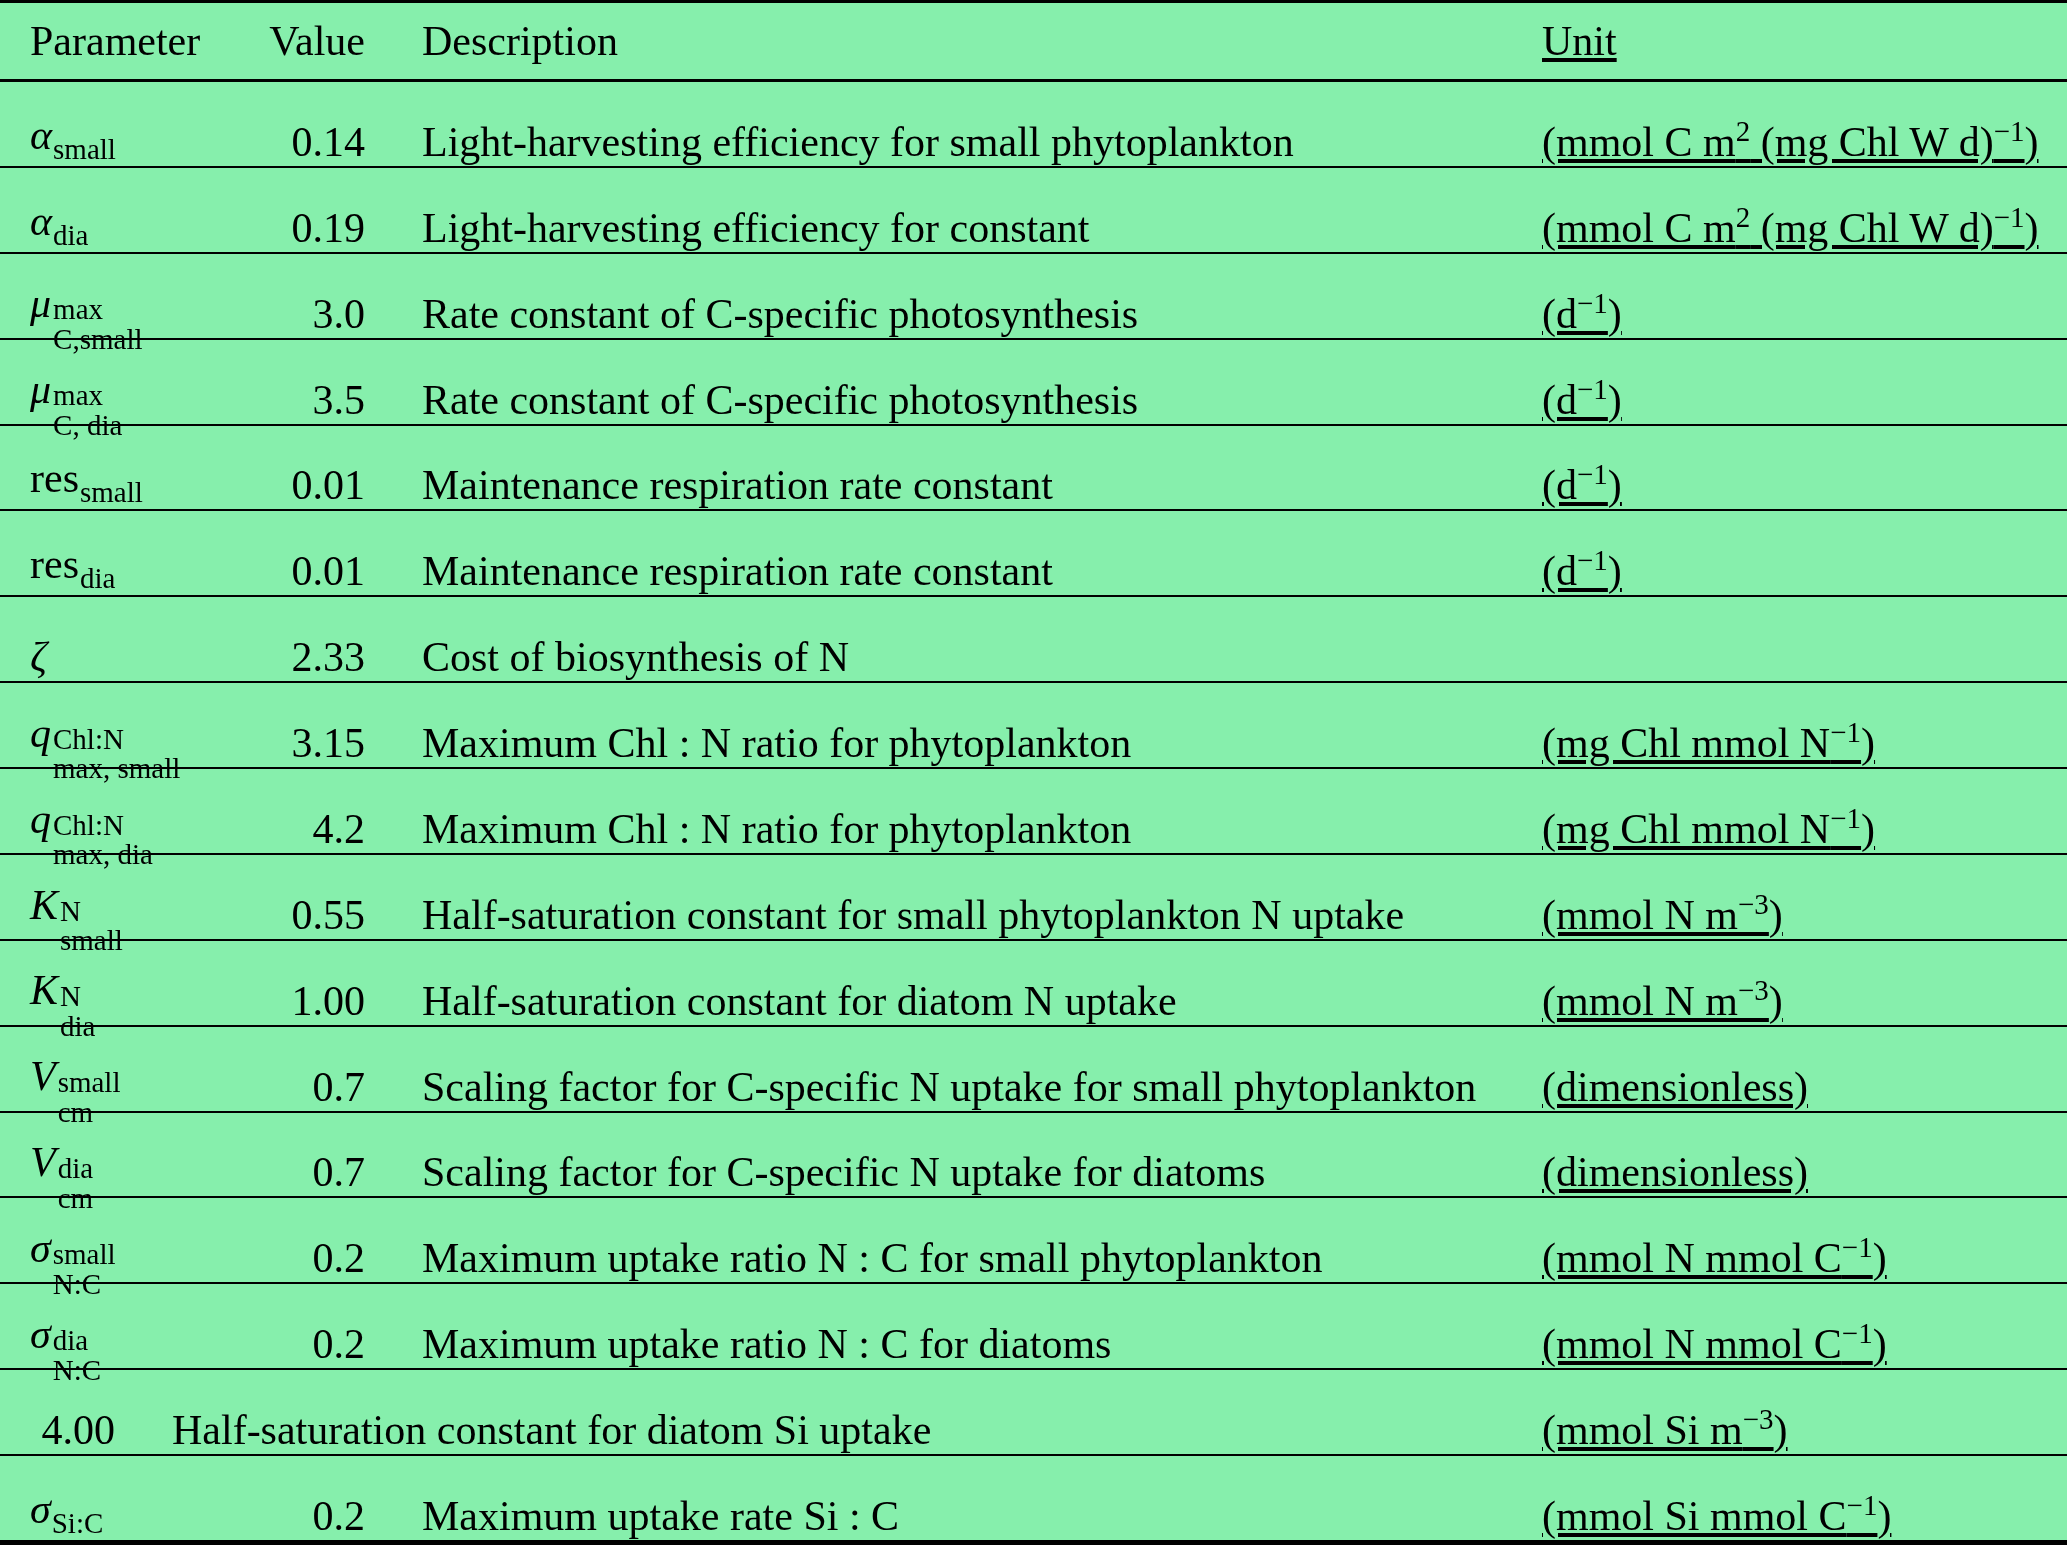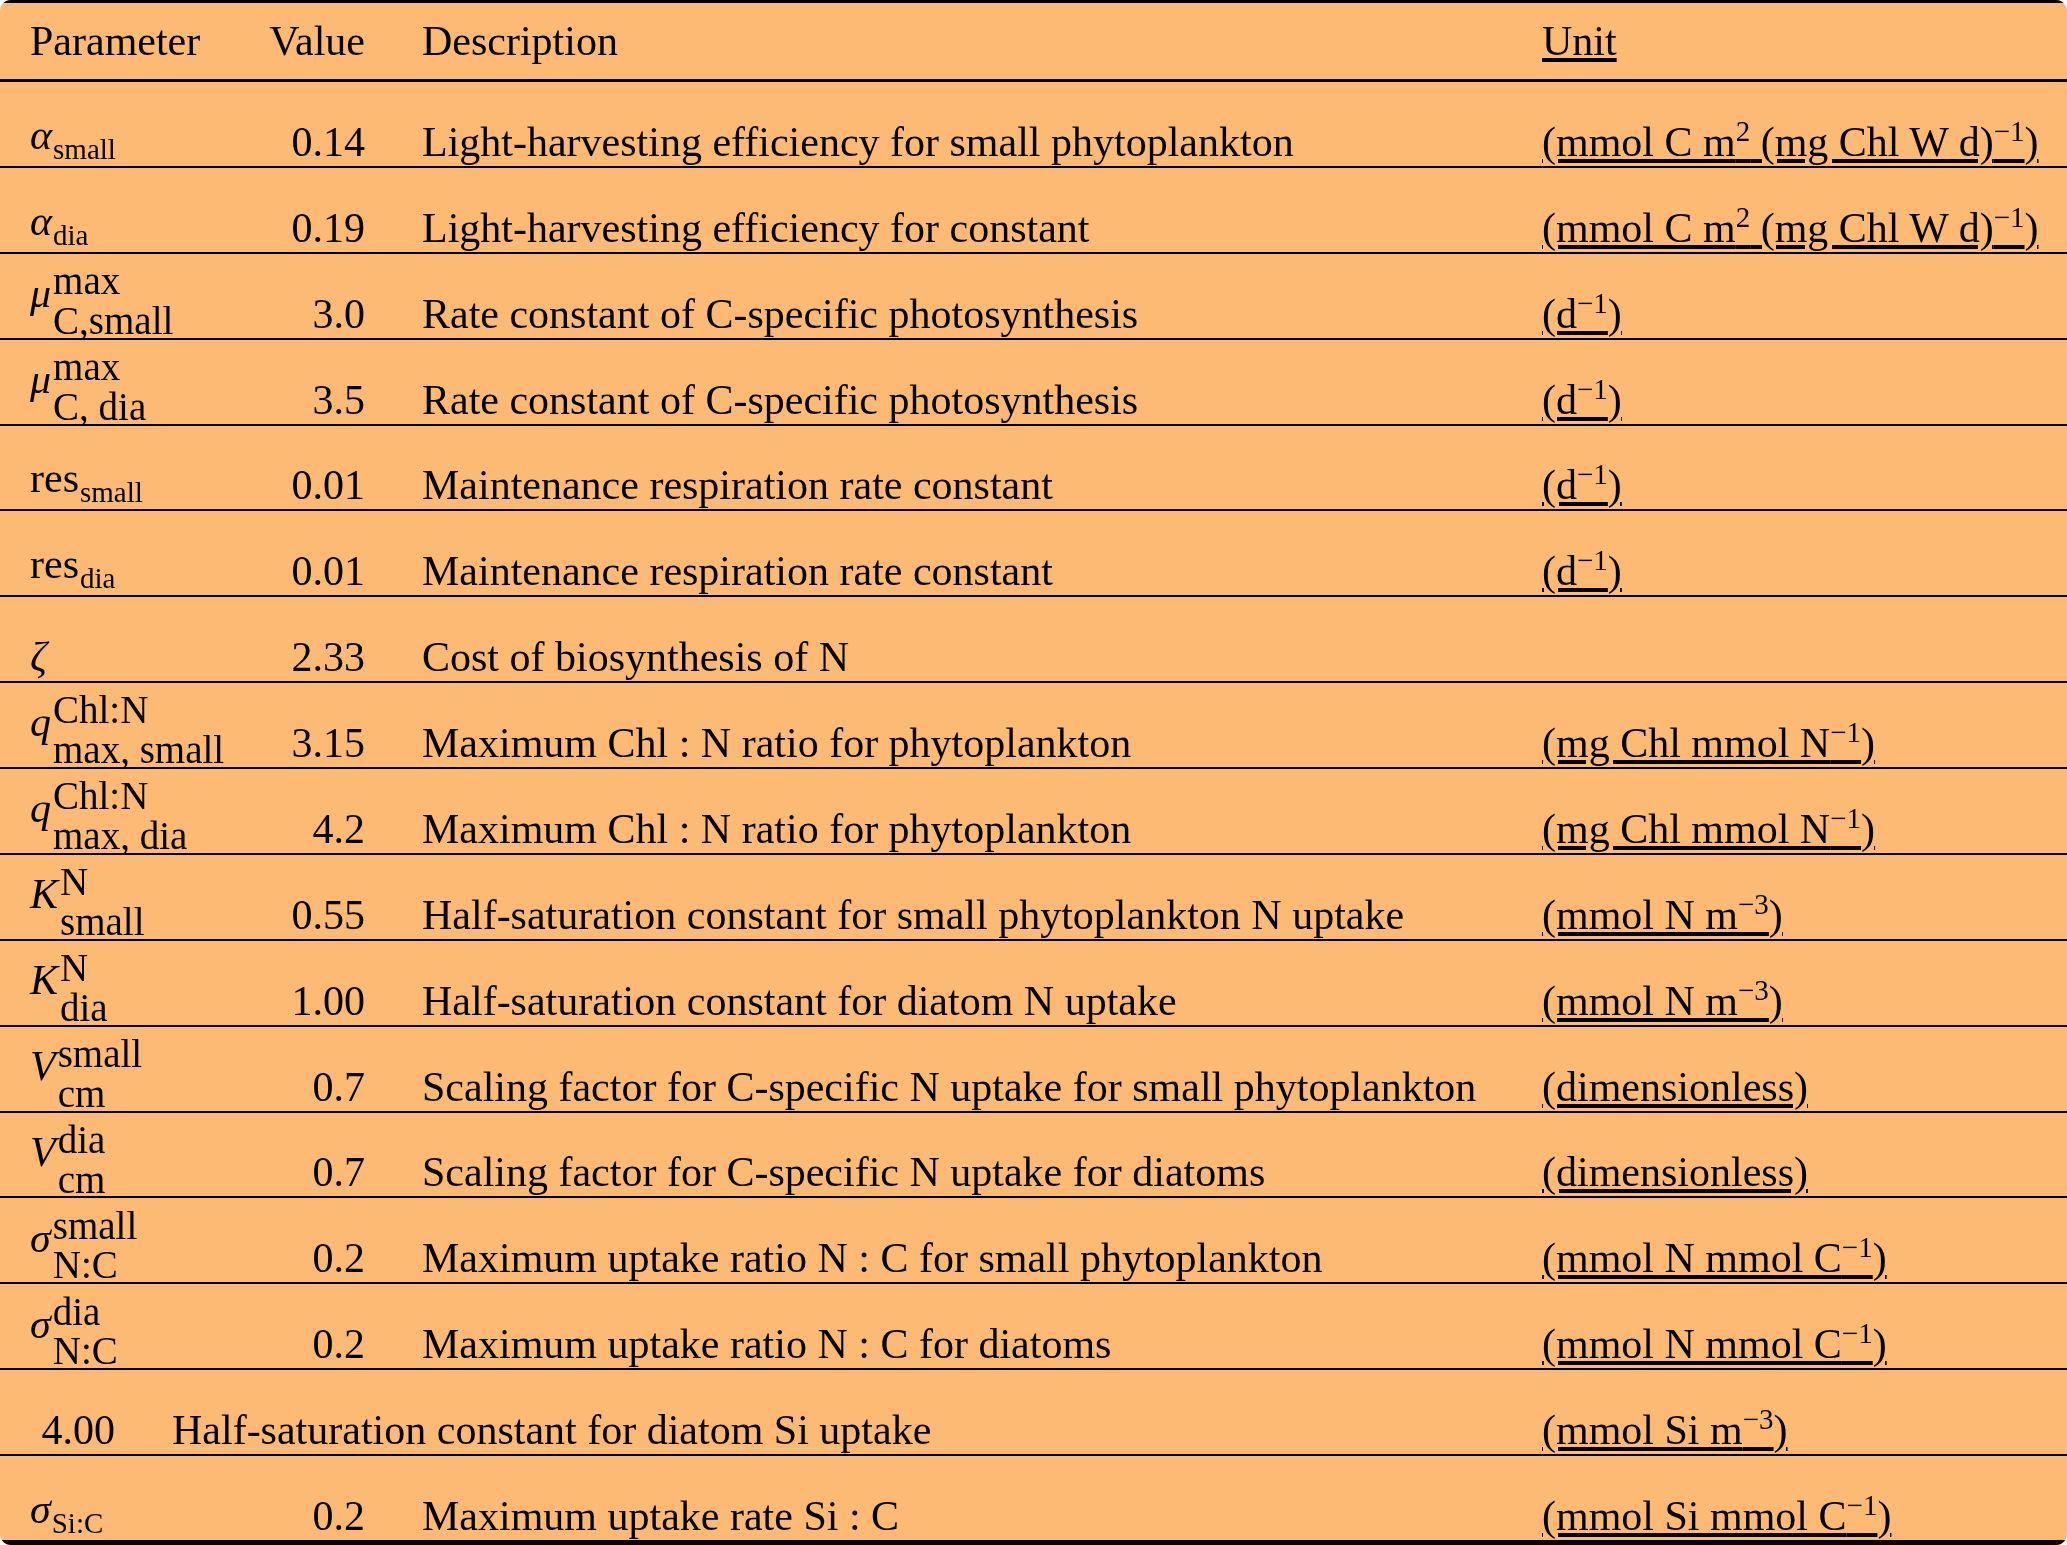--- a/index.html
+++ b/index.html
@@ -4,28 +4,27 @@
 <style>
   html, body {
     margin: 0;
     padding: 0;
     background: #ffffff;
   }
   #table-wrap {
     position: relative;
     width: 2067px;
     height: 1545px;
-    background: #fdba74;
+    background: #86efac;
     color: #000000;
     font-family: "Liberation Serif", "DejaVu Serif", serif;
     font-size: 42px;
     display: flex;
     flex-direction: column;
     overflow: hidden;
-    border-radius: 11px;
   }
   .rule-top    { height: 3px; background: #000; flex: 0 0 auto; }
   .rule-head   { height: 3px; background: #000; flex: 0 0 auto; }
   .rule-bottom { height: 5px; background: #000; flex: 0 0 auto; }
 
   .thead {
     height: 76px;
     flex: 0 0 auto;
     display: flex;
     align-items: center;
@@ -66,25 +65,25 @@
     padding-right: 10px;
     text-decoration: underline;
   }
 
   
   .pbase.it { font-style: italic; }
   .stack {
     display: inline-flex;
     flex-direction: column;
     align-items: flex-start;
-    font-size: 39px;
+    font-size: 29px;
     line-height: 1.02;
     vertical-align: middle;
     position: relative;
-    top: 3px;
+    top: 17px;
     margin-left: 2px;
   }
   .subsc {
     font-size: 29px;
     vertical-align: -10px;
     margin-left: 1px;
   }
   
   .usup {
     font-size: 29px;

